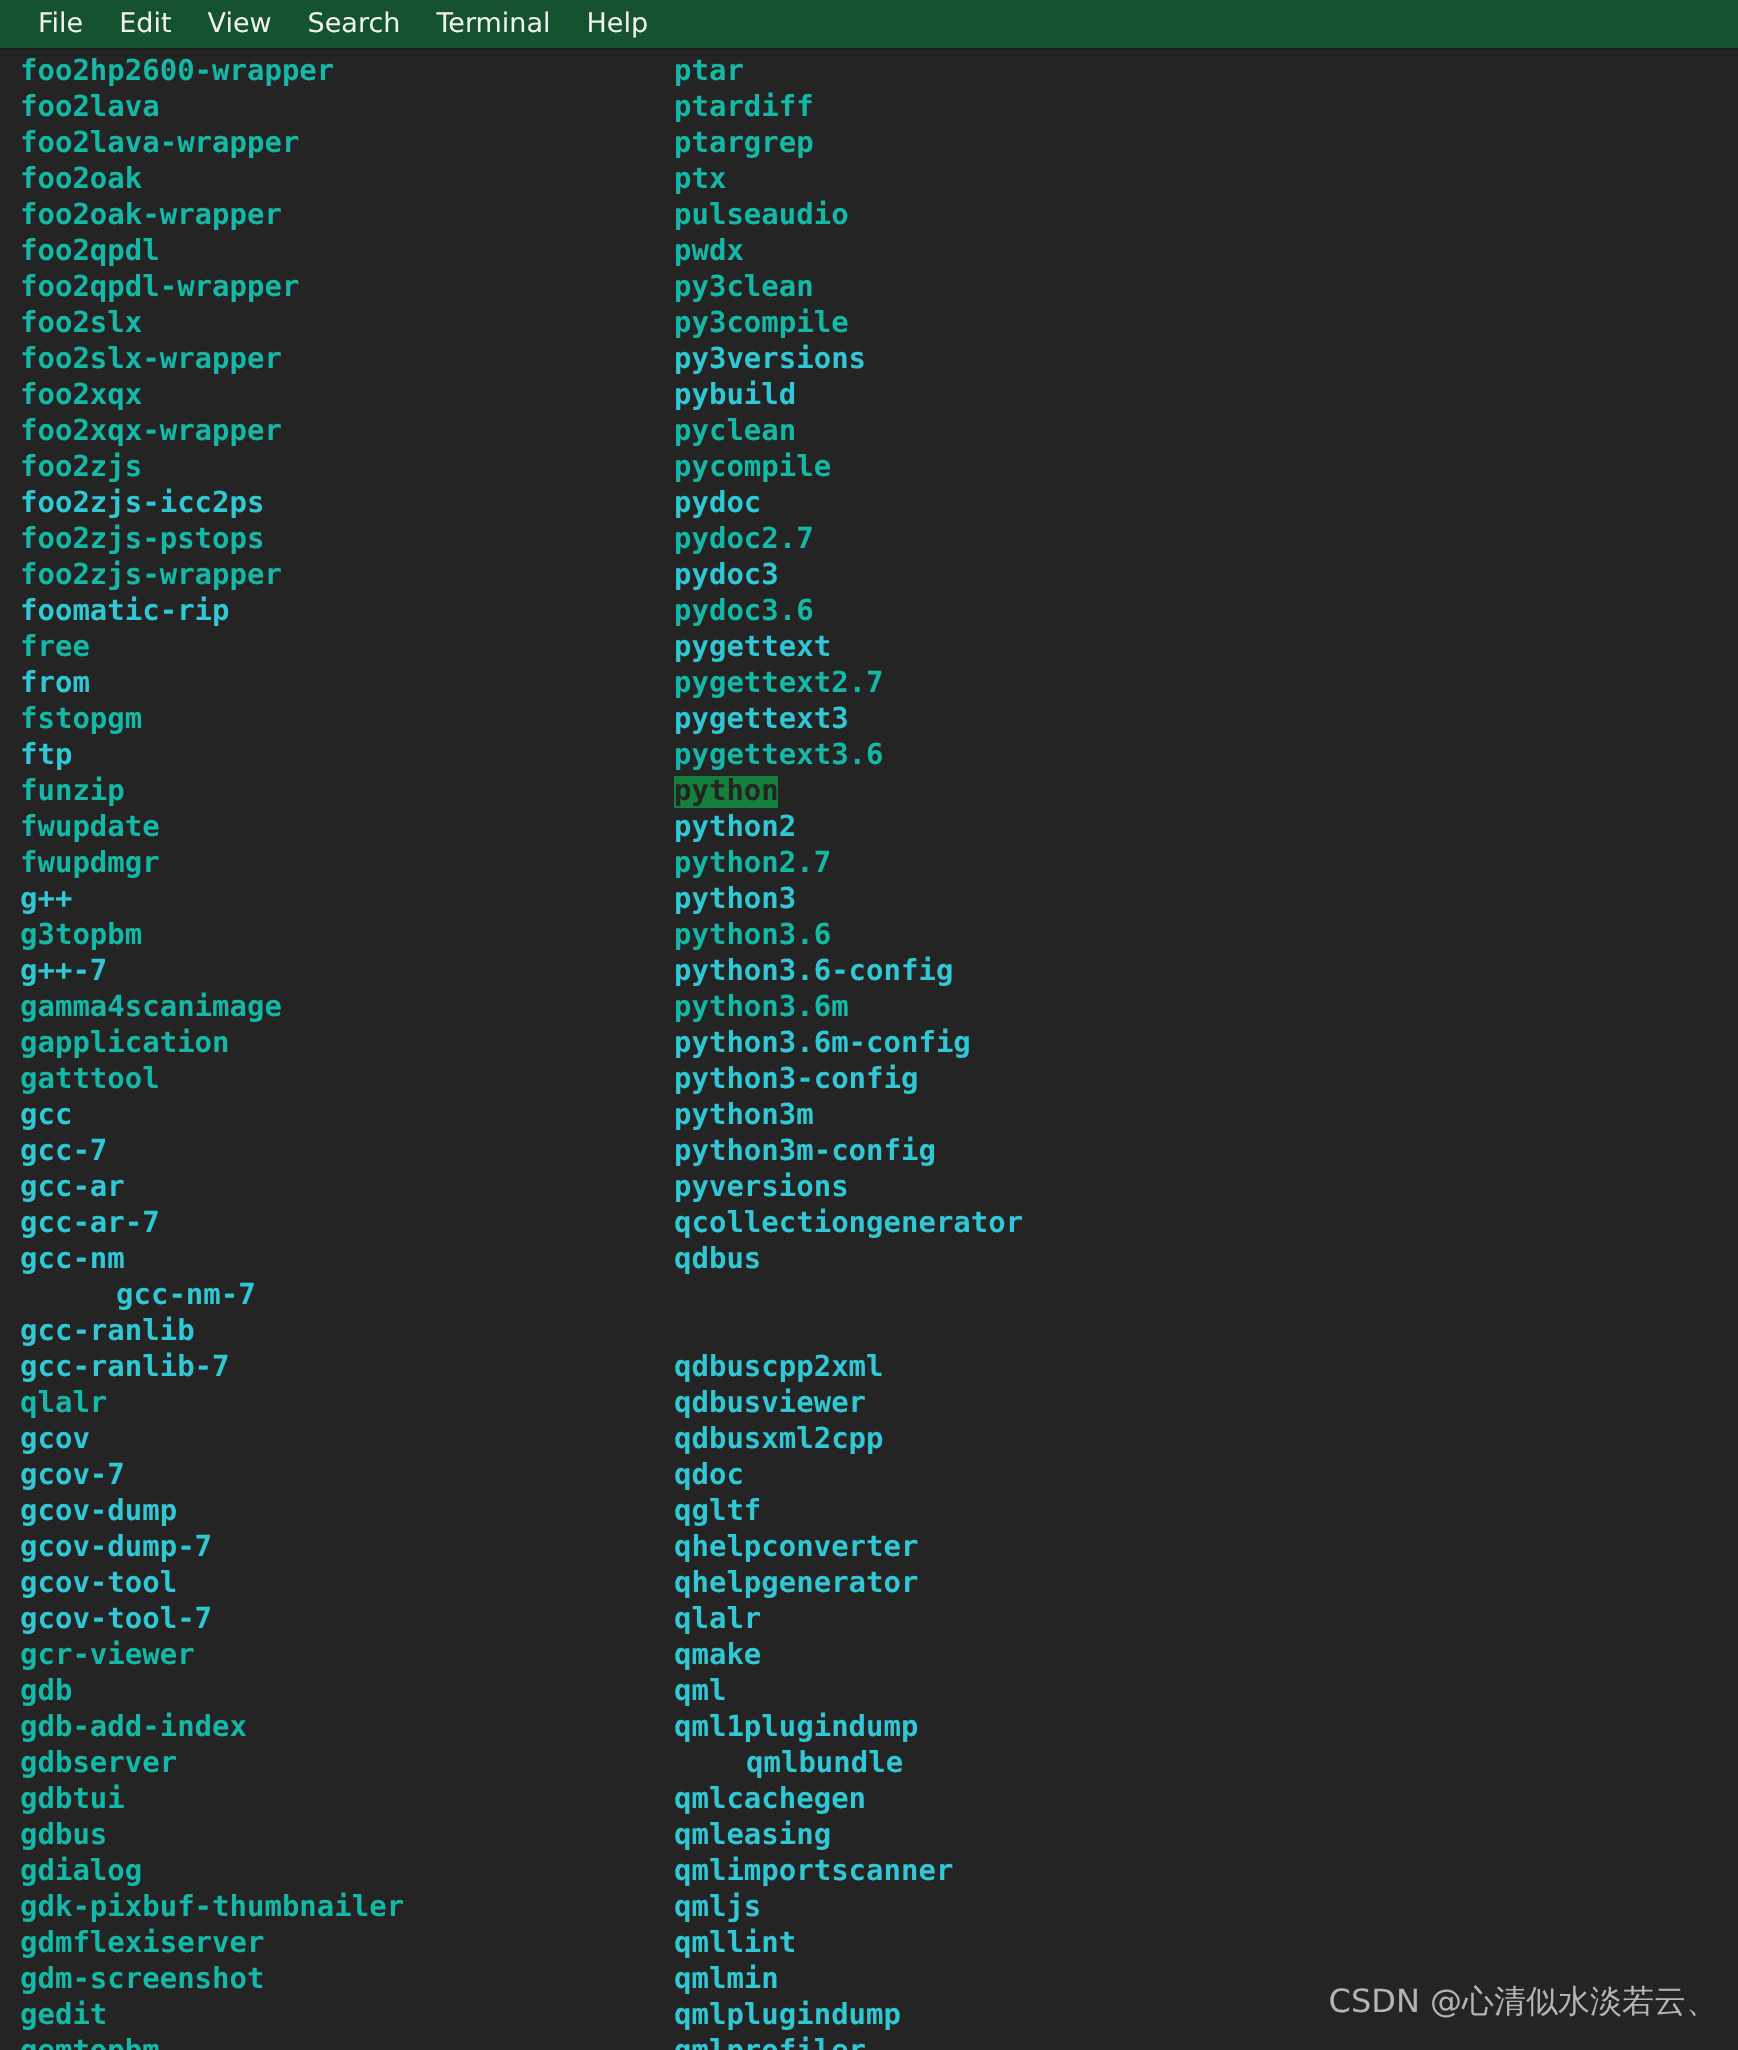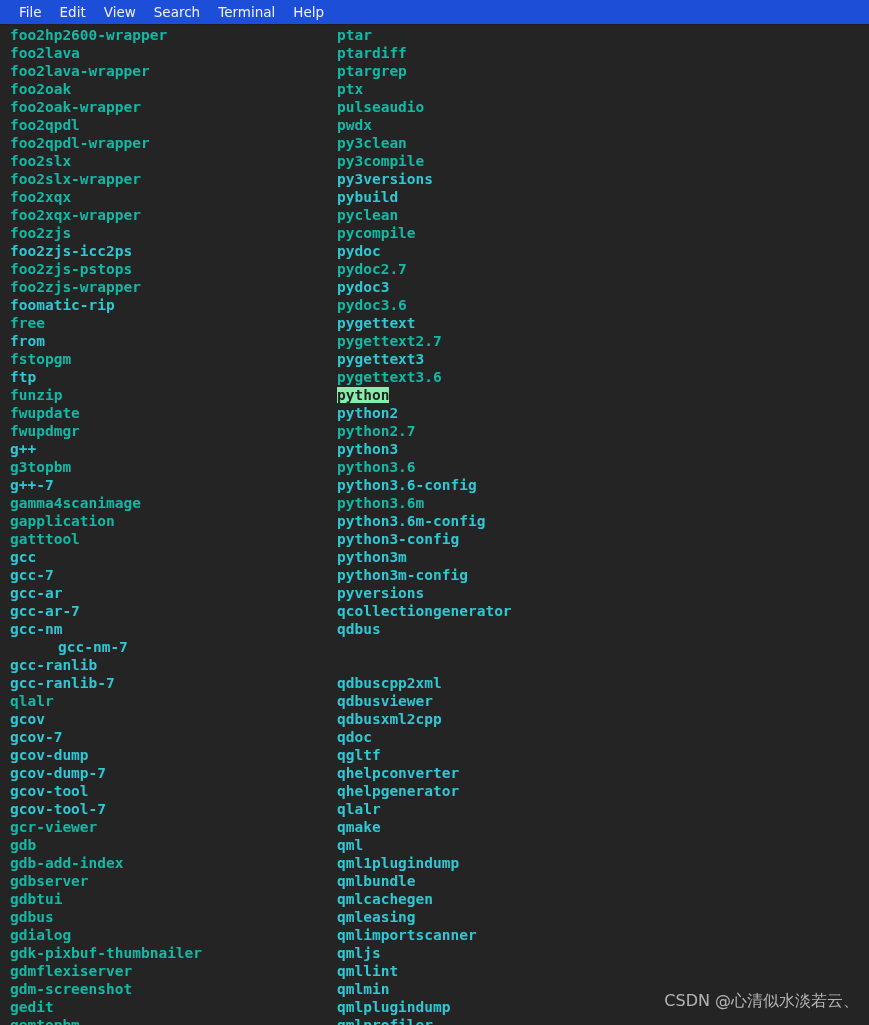--- a/index.html
+++ b/index.html
@@ -10,21 +10,21 @@
   body {
     width: 869px;
     height: 1025px;
     overflow: hidden;
     font-family: "DejaVu Sans Mono", "Liberation Mono", monospace;
   }
 
   
   #menubar {
     height: 25px;
-    background: #1d4ed8;
+    background: #14532d;
     display: flex;
     align-items: center;
     padding-left: 10px;
     box-sizing: border-box;
     border-bottom: 1px solid #1f1f1f;
   }
   .menu-item {
     color: #f2f1f0;
     font-family: "DejaVu Sans", "Liberation Sans", sans-serif;
     font-size: 13.5px;
@@ -60,21 +60,21 @@
     font-size: 14.5px;
     font-weight: bold;
     line-height: 18px;
     height: 18px;
     white-space: pre;
     letter-spacing: 0px;
     cursor: text;
   }
   .c-green { color: #14b8a6; }
   .c-cyan  { color: #2fc8d4; }
-  .c-sel   { color: #242424; background: #86efac; }
+  .c-sel   { color: #242424; background: #15803d; }
 
   
   #watermark {
     position: absolute;
     right: 10px;
     bottom: 13px;
     color: #c8c8c8;
     font-family: "DejaVu Sans", "Liberation Sans", sans-serif;
     font-size: 16px;
     opacity: 0.88;
@@ -193,21 +193,21 @@
         <div style="height: 18px;"><span class="cell c-cyan">qdbusviewer</span></div>
         <div style="height: 18px;"><span class="cell c-cyan">qdbusxml2cpp</span></div>
         <div style="height: 18px;"><span class="cell c-cyan">qdoc</span></div>
         <div style="height: 18px;"><span class="cell c-cyan">qgltf</span></div>
         <div style="height: 18px;"><span class="cell c-cyan">qhelpconverter</span></div>
         <div style="height: 18px;"><span class="cell c-cyan">qhelpgenerator</span></div>
         <div style="height: 18px;"><span class="cell c-cyan">qlalr</span></div>
         <div style="height: 18px;"><span class="cell c-cyan">qmake</span></div>
         <div style="height: 18px;"><span class="cell c-cyan">qml</span></div>
         <div style="height: 18px;"><span class="cell c-cyan">qml1plugindump</span></div>
-        <div style="height: 18px;"><span class="cell c-cyan">qmlbundle</span></div>
+        <div style="height: 18px; margin-left: 36px;"><span class="cell c-cyan">qmlbundle</span></div>
         <div style="height: 18px;"><span class="cell c-cyan">qmlcachegen</span></div>
         <div style="height: 18px;"><span class="cell c-cyan">qmleasing</span></div>
         <div style="height: 18px;"><span class="cell c-cyan">qmlimportscanner</span></div>
         <div style="height: 18px;"><span class="cell c-cyan">qmljs</span></div>
         <div style="height: 18px;"><span class="cell c-cyan">qmllint</span></div>
         <div style="height: 18px;"><span class="cell c-cyan">qmlmin</span></div>
         <div style="height: 18px;"><span class="cell c-cyan">qmlplugindump</span></div>
         <div style="height: 18px;"><span class="cell c-cyan">qmlprofiler</span></div>
         <div style="height: 18px;"><span class="cell c-cyan">qmlscene</span></div>
       </div>

